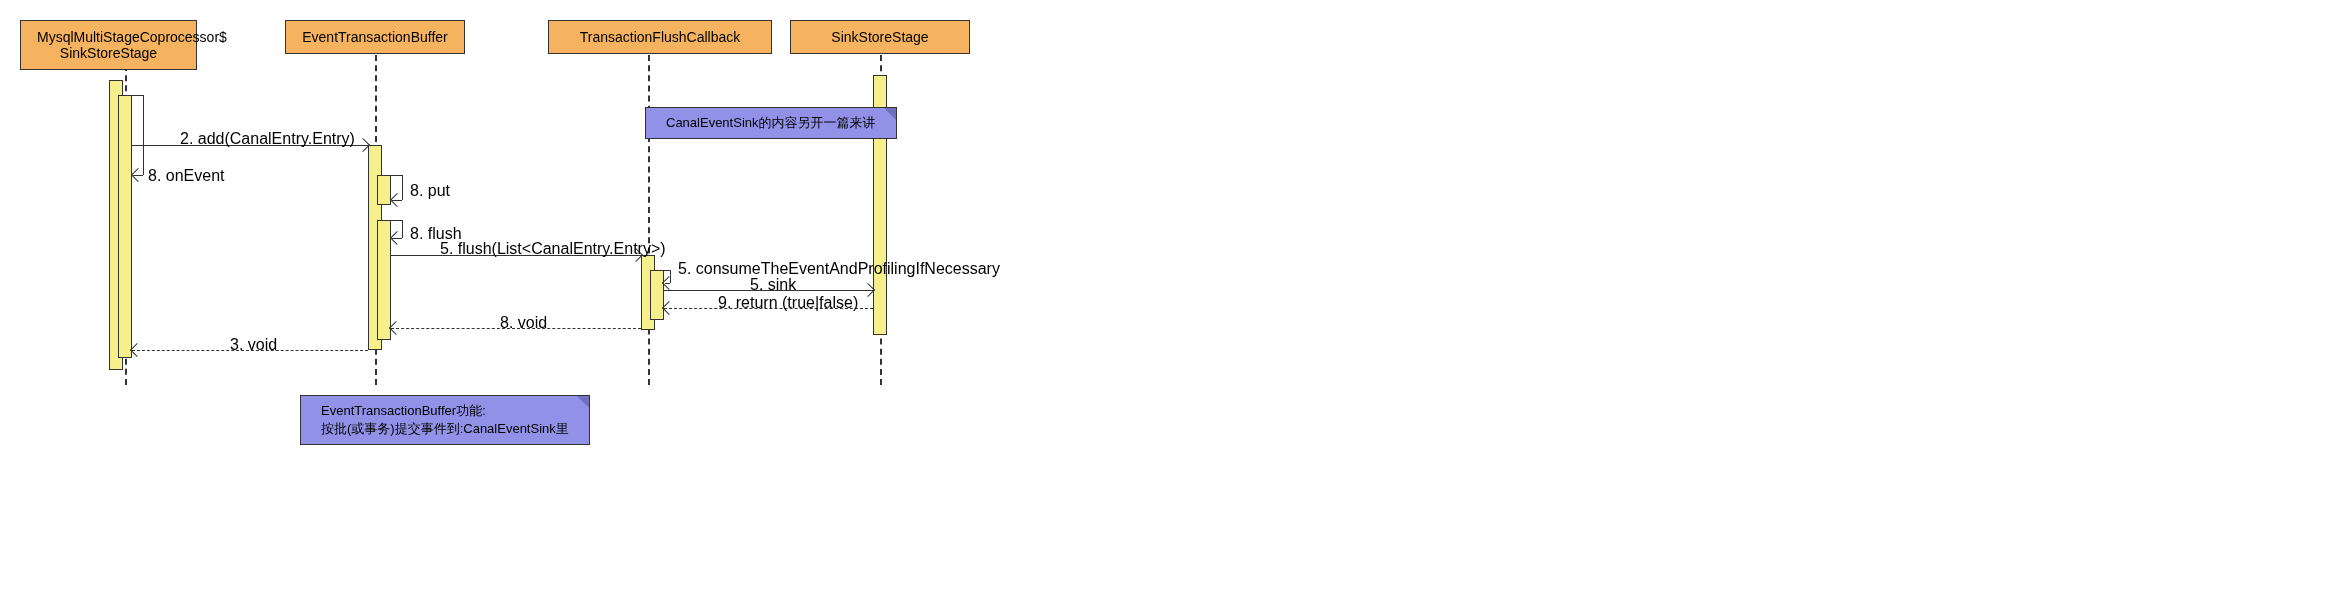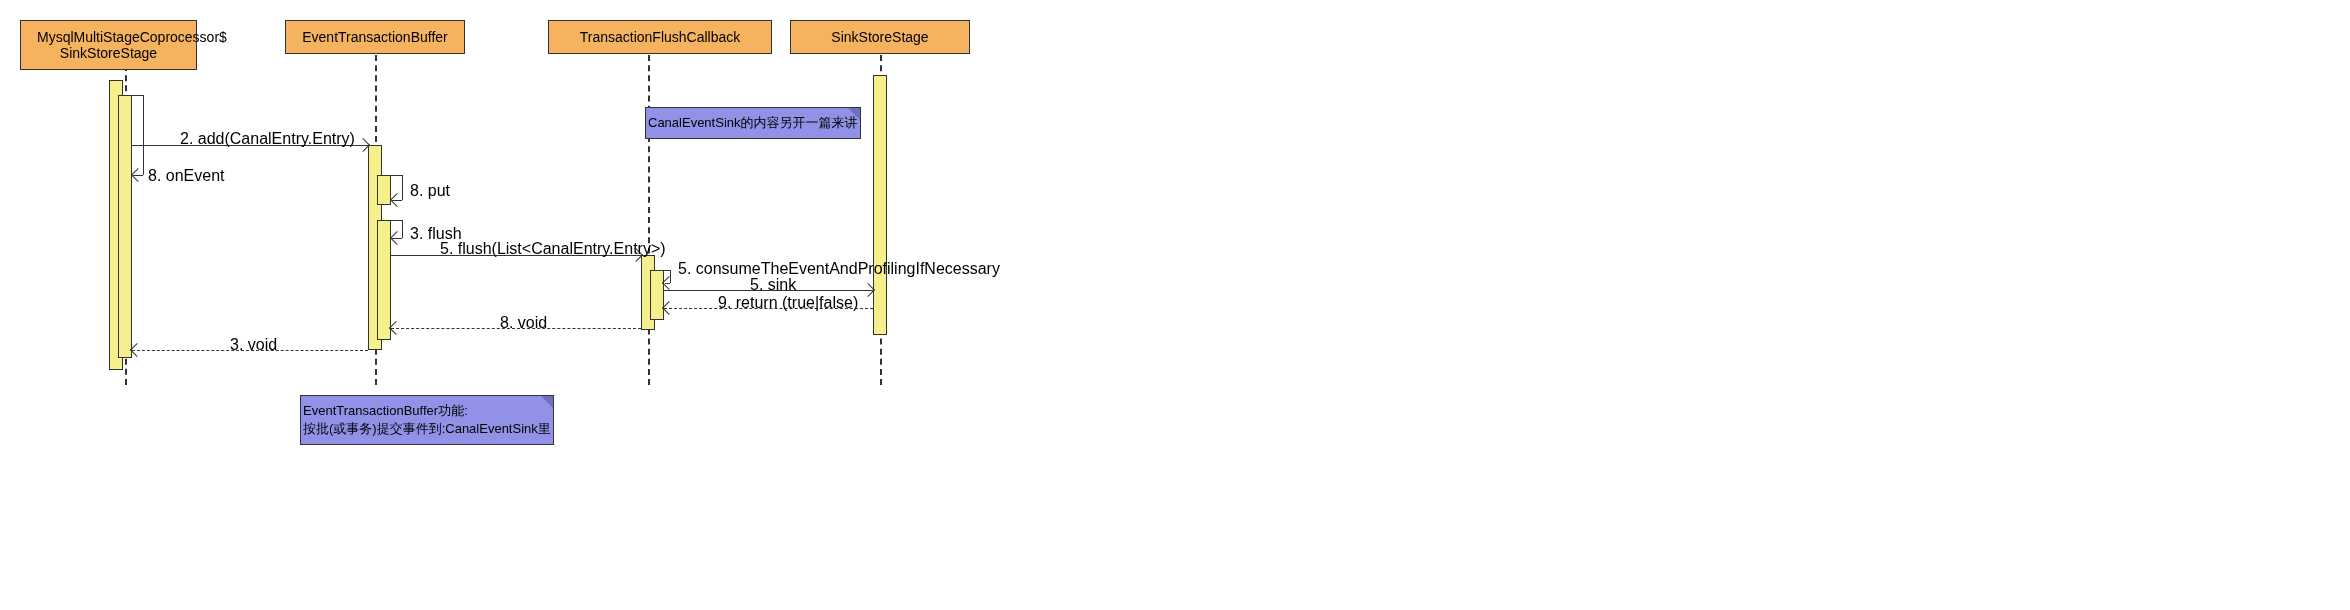--- a/index.html
+++ b/index.html
@@ -51,21 +51,21 @@
 .msg-label {
   position: absolute;
   font-size: 16px;
   white-space: nowrap;
   z-index: 5;
 }
 .note-box {
   position: absolute;
   background: #9191e8;
   border: 1px solid #333;
-  padding: 6px 2px;
+  padding: 6px 20px;
   font-size: 13px;
   z-index: 10;
   color: #000;
 }
 .note-box::after {
   content: '';
   position: absolute;
   top: 0; right: 0;
   width: 0; height: 0;
   border-left: 12px solid transparent;
@@ -119,21 +119,21 @@
 <div class="arrow-line" style="left:382px; top:175px; width:20px;"></div>
 <div style="position:absolute; left:402px; top:175px; height:25px; border-left:1px solid #333;"></div>
 <div class="arrow-line" style="left:392px; top:200px; width:10px;"></div>
 <div class="arrow-head-left-open" style="left:392px; top:195px;"></div>
 <div class="msg-label" style="left:410px; top:182px;">8. put</div>
 
 <div class="arrow-line" style="left:382px; top:220px; width:20px;"></div>
 <div style="position:absolute; left:402px; top:220px; height:18px; border-left:1px solid #333;"></div>
 <div class="arrow-line" style="left:392px; top:238px; width:10px;"></div>
 <div class="arrow-head-left-open" style="left:392px; top:233px;"></div>
-<div class="msg-label" style="left:410px; top:225px;">3. flush</div>
+<div class="msg-label" style="left:410px; top:225px;">8. flush</div>
 
 <div class="arrow-line" style="left:391px; top:255px; width:250px;"></div>
 <div class="arrow-head-right-open" style="left:631px; top:250px;"></div>
 <div class="msg-label" style="left:440px; top:240px;">5. flush(List&lt;CanalEntry.Entry&gt;)</div>
 
 <div class="arrow-line" style="left:655px; top:270px; width:15px;"></div>
 <div style="position:absolute; left:670px; top:270px; height:13px; border-left:1px solid #333;"></div>
 <div class="arrow-line" style="left:665px; top:283px; width:5px;"></div>
 <div class="arrow-head-left-open" style="left:664px; top:278px;"></div>
 <div class="msg-label" style="left:678px; top:260px;">5. consumeTheEventAndProfilingIfNecessary</div>

